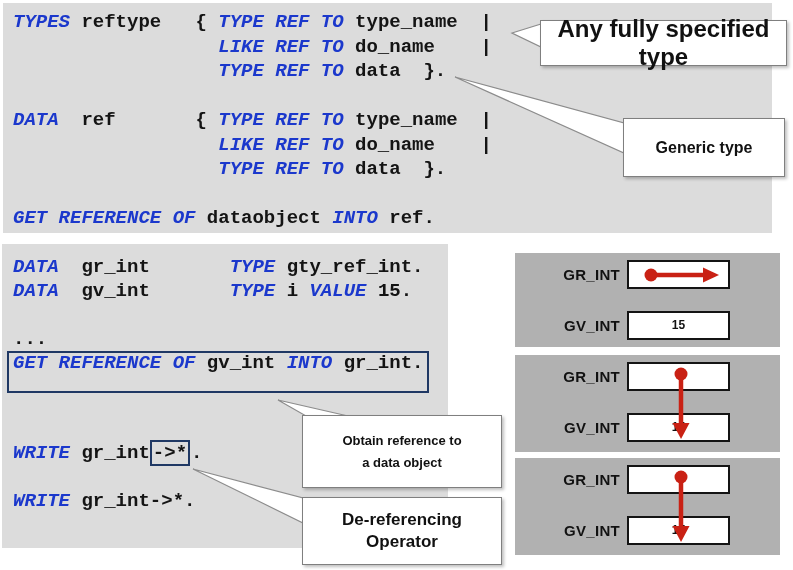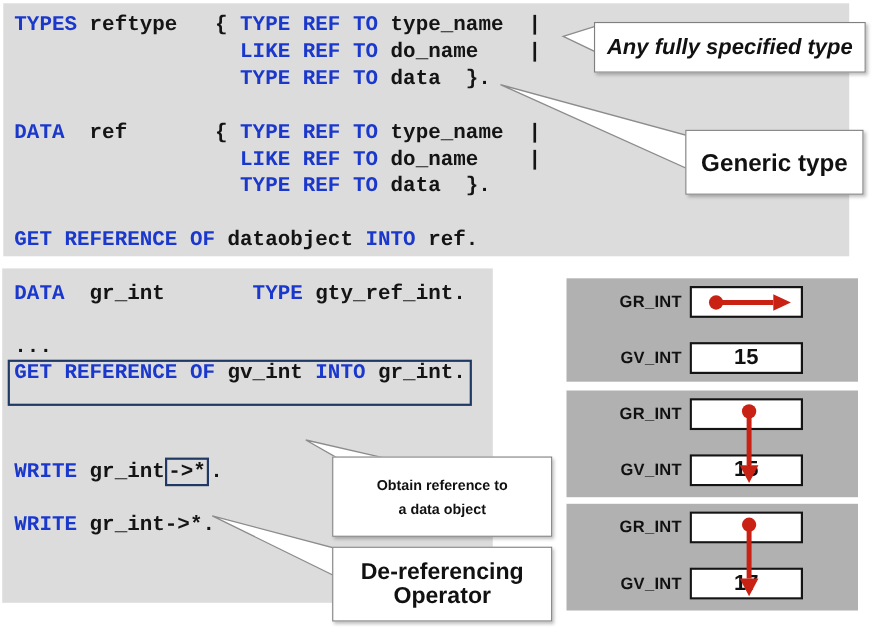--- a/index.html
+++ b/index.html
@@ -21,58 +21,58 @@
     position:absolute;background:var(--code-bg);
   }
   #code-block-1{left:3px;top:3px;width:769px;height:230px;padding:7px 0 0 10px;}
   #code-block-2{left:2px;top:244px;width:446px;height:304px;padding:11px 0 0 11px;}
   .code-line{
     font-family:"Liberation Mono","DejaVu Sans Mono",monospace;
     font-weight:bold;font-size:19px;color:var(--code-text);
     white-space:pre;height:24px;line-height:24px;
   }
   #code-block-1 .code-line{height:24.5px;line-height:24.5px;}
-  .code-line .kw{color:var(--keyword-blue);}
+  .code-line .kw{color:var(--keyword-blue);font-style:italic;}
   .code-line .pl{color:var(--code-text);}
   .code-line.boxed{
     border:2px solid var(--highlight-navy);
     width:max-content;line-height:20px;height:42px;
     padding:0 4px;margin-left:-6px;
   }
   .code-line .box{
     border:2px solid var(--highlight-navy);
     padding:0 1px;margin-right:1px;
   }
   .connector-layer{position:absolute;left:0;top:0;pointer-events:none;}
   .callout{
     position:absolute;background:#ffffff;border:1.4px solid var(--callout-border);
     color:#111;font-weight:bold;text-align:center;
     display:flex;align-items:center;justify-content:center;
     white-space:pre-line;box-shadow:2px 2px 3px rgba(0,0,0,0.25);
   }
-  #callout-1{left:540px;top:20px;width:247px;height:46px;font-size:20px;font-style:italic;}
-  #callout-2{left:623px;top:118px;width:162px;height:59px;font-size:22px;}
+  #callout-1{left:540px;top:20px;width:247px;height:46px;font-size:24px;}
+  #callout-2{left:623px;top:118px;width:162px;height:59px;font-size:16px;}
   #callout-3{left:302px;top:415px;width:200px;height:73px;font-size:13px;line-height:22px;}
-  #callout-4{left:302px;top:497px;width:200px;height:68px;font-size:21px;line-height:22px;}
+  #callout-4{left:302px;top:497px;width:200px;height:68px;font-size:17px;line-height:22px;}
   .panel{
     position:absolute;left:515px;width:265px;background:var(--panel-bg);
   }
   #panel-1{top:253px;height:94px;}
   #panel-2{top:355px;height:97px;}
   #panel-3{top:458px;height:97px;}
   .prow{position:absolute;left:0;right:0;display:flex;align-items:center;}
   .prow.r1{top:7px;}
   .prow.r2{top:58px;}
   .plabel{
     width:112px;text-align:right;padding-right:7px;
     font-size:15px;font-weight:bold;color:#111;letter-spacing:0.3px;
   }
   .pbox{
     width:103px;height:29px;border:2px solid #141414;background:#ffffff;
-    text-align:center;font-size:20px;font-weight:bold;color:#111;line-height:25px;
+    text-align:center;font-size:12px;font-weight:bold;color:#111;line-height:25px;
   }
   .arrow-svg{position:absolute;z-index:5;}
   .arrow-h{left:126px;top:13px;}
   .arrow-v{left:152px;top:10px;}
 </style>
 </head>
 <body>
 
 <div id="code-block-1" class="code-block">
     <div class="code-line"><span class="kw">TYPES</span><span class="pl"> reftype   { </span><span class="kw">TYPE REF TO</span><span class="pl"> type_name  |</span></div>
@@ -80,20 +80,21 @@
     <div class="code-line"><span class="pl">                  </span><span class="kw">TYPE REF TO</span><span class="pl"> data  }.</span></div>
     <div class="code-line">&nbsp;</div>
     <div class="code-line"><span class="kw">DATA</span><span class="pl">  ref       { </span><span class="kw">TYPE REF TO</span><span class="pl"> type_name  |</span></div>
     <div class="code-line"><span class="pl">                  </span><span class="kw">LIKE REF TO</span><span class="pl"> do_name    |</span></div>
     <div class="code-line"><span class="pl">                  </span><span class="kw">TYPE REF TO</span><span class="pl"> data  }.</span></div>
     <div class="code-line">&nbsp;</div>
     <div class="code-line"><span class="kw">GET REFERENCE OF</span><span class="pl"> dataobject </span><span class="kw">INTO</span><span class="pl"> ref.</span></div>
   </div>
 <div id="code-block-2" class="code-block">
     <div class="code-line"><span class="kw">DATA</span><span class="pl">  gr_int       </span><span class="kw">TYPE</span><span class="pl"> gty_ref_int.</span></div>
+    <div class="code-line"><span class="kw">DATA</span><span class="pl">  gv_int       </span><span class="kw">TYPE</span><span class="pl"> i </span><span class="kw">VALUE</span><span class="pl"> 15.</span></div>
     <div class="code-line">&nbsp;</div>
     <div class="code-line"><span class="pl">...</span></div>
     <div class="code-line boxed"><span class="kw">GET REFERENCE OF</span><span class="pl"> gv_int </span><span class="kw">INTO</span><span class="pl"> gr_int.</span></div>
     <div class="code-line">&nbsp;</div>
     <div class="code-line">&nbsp;</div>
     <div class="code-line"><span class="kw">WRITE</span><span class="pl"> gr_int</span><span class="box">-&gt;*</span><span class="pl">.</span></div>
     <div class="code-line">&nbsp;</div>
     <div class="code-line"><span class="kw">WRITE</span><span class="pl"> gr_int-&gt;*.</span></div>
   </div>
 

